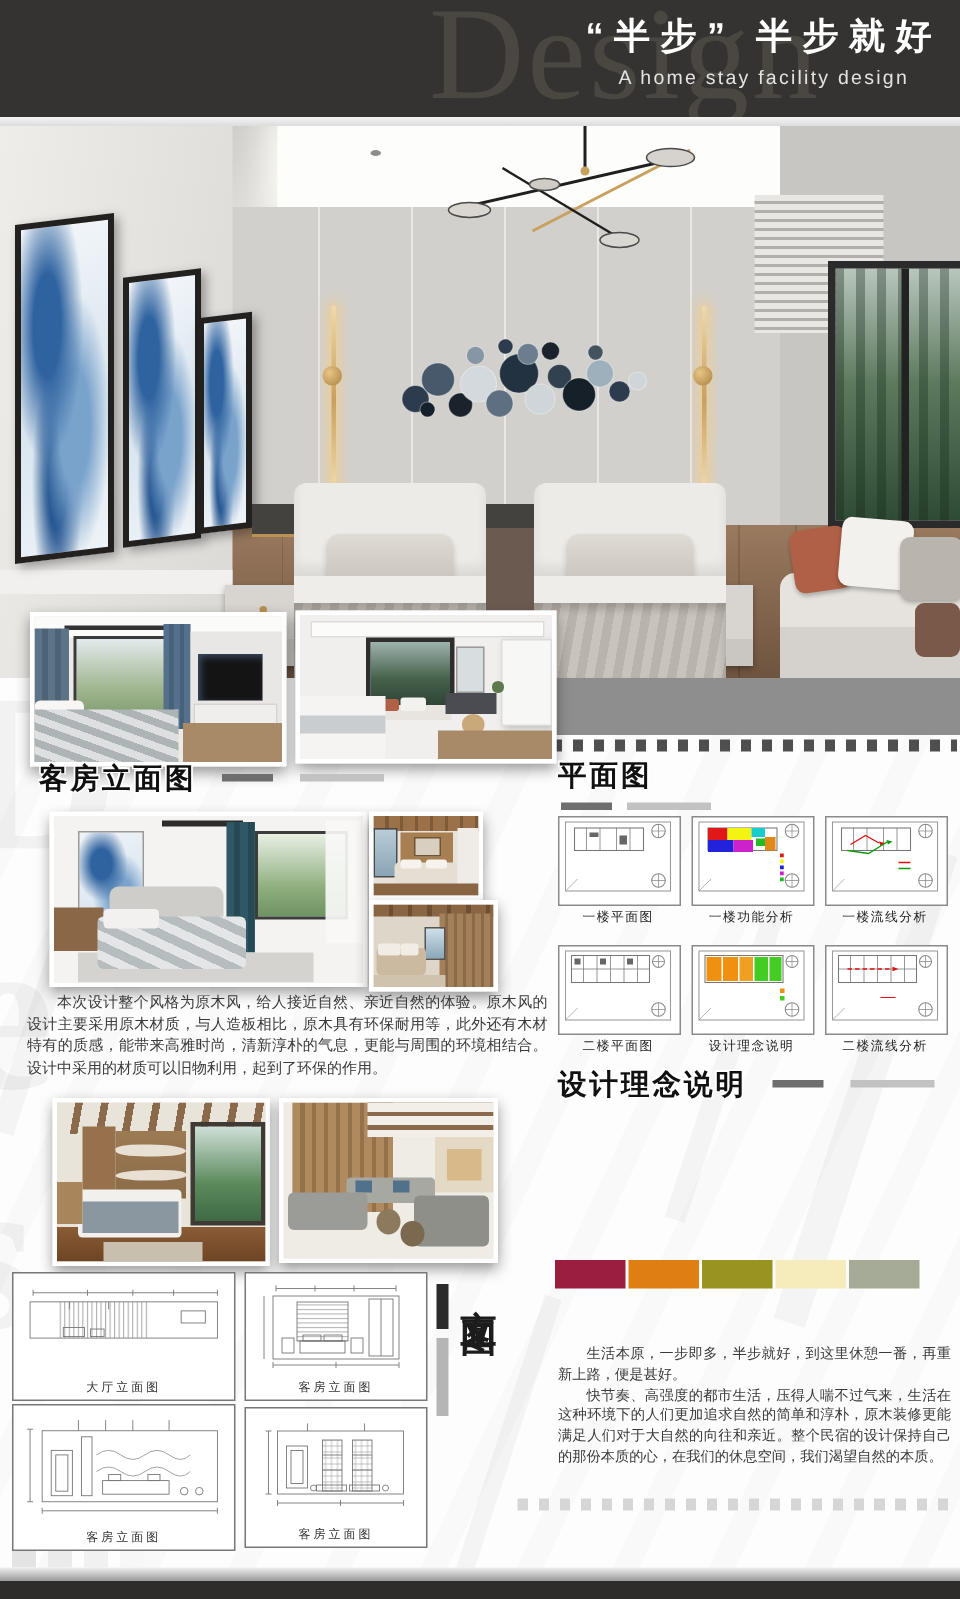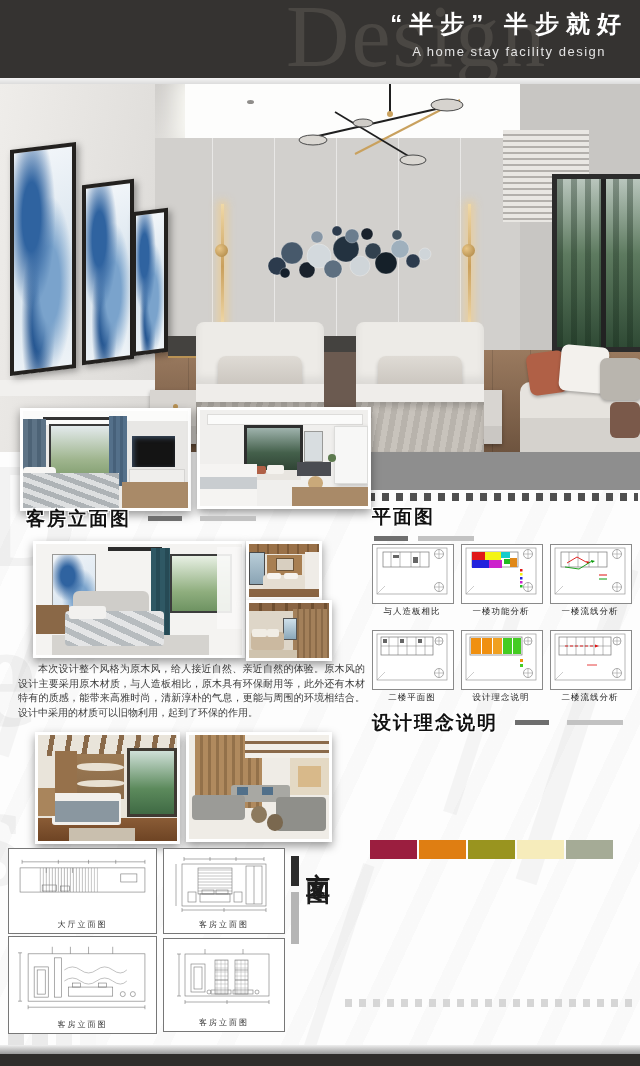--- a/index.html
+++ b/index.html
@@ -469,21 +469,21 @@
         <path d="M4,49 l8,-8" stroke-width="0.5"></path>
       </g>
       <path d="M16,18 l10,-6 l9,5" stroke="#e01010" stroke-width="0.9" fill="none"></path>
       <path d="M35,16 l4,1 l-3,2 z" fill="#e01010"></path>
       <path d="M14,22 l14,2 l13,-8" stroke="#0a9a0a" stroke-width="0.9" fill="none"></path>
       <path d="M40,15 l4,1 l-3,2 z" fill="#0a9a0a"></path>
       <path d="M48,30 h8" stroke="#e01010" stroke-width="1"></path>
         <path d="M48,34 h8" stroke="#0a9a0a" stroke-width="1"></path>
     </svg>
   </div>
-  <div class="fp-cap" style="left:372px;top:606px;">与人造板相比</div>
+  <div class="fp-cap" style="left:372px;top:606px;">一楼平面图</div>
   <div class="fp-cap" style="left:461px;top:606px;">一楼功能分析</div>
   <div class="fp-cap" style="left:550px;top:606px;">一楼流线分析</div>
 
   <div class="fp-box" style="left:372px;top:630px;">
     <svg viewBox="0 0 78 54" width="78" height="54">
       <g stroke="#999" stroke-width="0.7" fill="none">
         <rect x="4" y="3" width="70" height="46"></rect>
         <rect x="8" y="6" width="52" height="18" stroke="#777"></rect>
         <path d="M16,6 V24 M25,6 V24 M34,6 V24 M43,6 V24 M52,6 V24 M8,15 H60" stroke="#777" stroke-width="0.5"></path>
         <rect x="10" y="8" width="4" height="4" fill="#666" stroke="none"></rect>
@@ -543,18 +543,22 @@
     <span class="dash d1"></span>
     <span class="dash d2"></span>
   </div>
 
   <div class="swatch" style="left: 370px; background: rgb(155, 30, 63);"></div>
   <div class="swatch" style="left: 419px; background: rgb(223, 126, 18);"></div>
   <div class="swatch" style="left: 468px; background: rgb(153, 148, 31);"></div>
   <div class="swatch" style="left: 517px; background: rgb(246, 236, 187);"></div>
   <div class="swatch" style="left: 566px; background: rgb(165, 171, 150);"></div>
 
+  <div class="body-cn" style="left:372px;top:896px;width:262px;font-size:9.5px;">
+    <p>生活本原，一步即多，半步就好，到这里休憩一番，再重新上路，便是甚好。</p>
+    <p>快节奏、高强度的都市生活，压得人喘不过气来，生活在这种环境下的人们更加追求自然的简单和淳朴，原木装修更能满足人们对于大自然的向往和亲近。整个民宿的设计保持自己的那份本质的心，在我们的休息空间，我们渴望自然的本质。</p>
+  </div>
 
   <div class="filmstrip light" style="left:345px;top:999px;width:293px;"></div>
 
   <div id="foot-silver"></div>
   <div id="foot-dark"></div>
 </div>
 
 </body></html>

